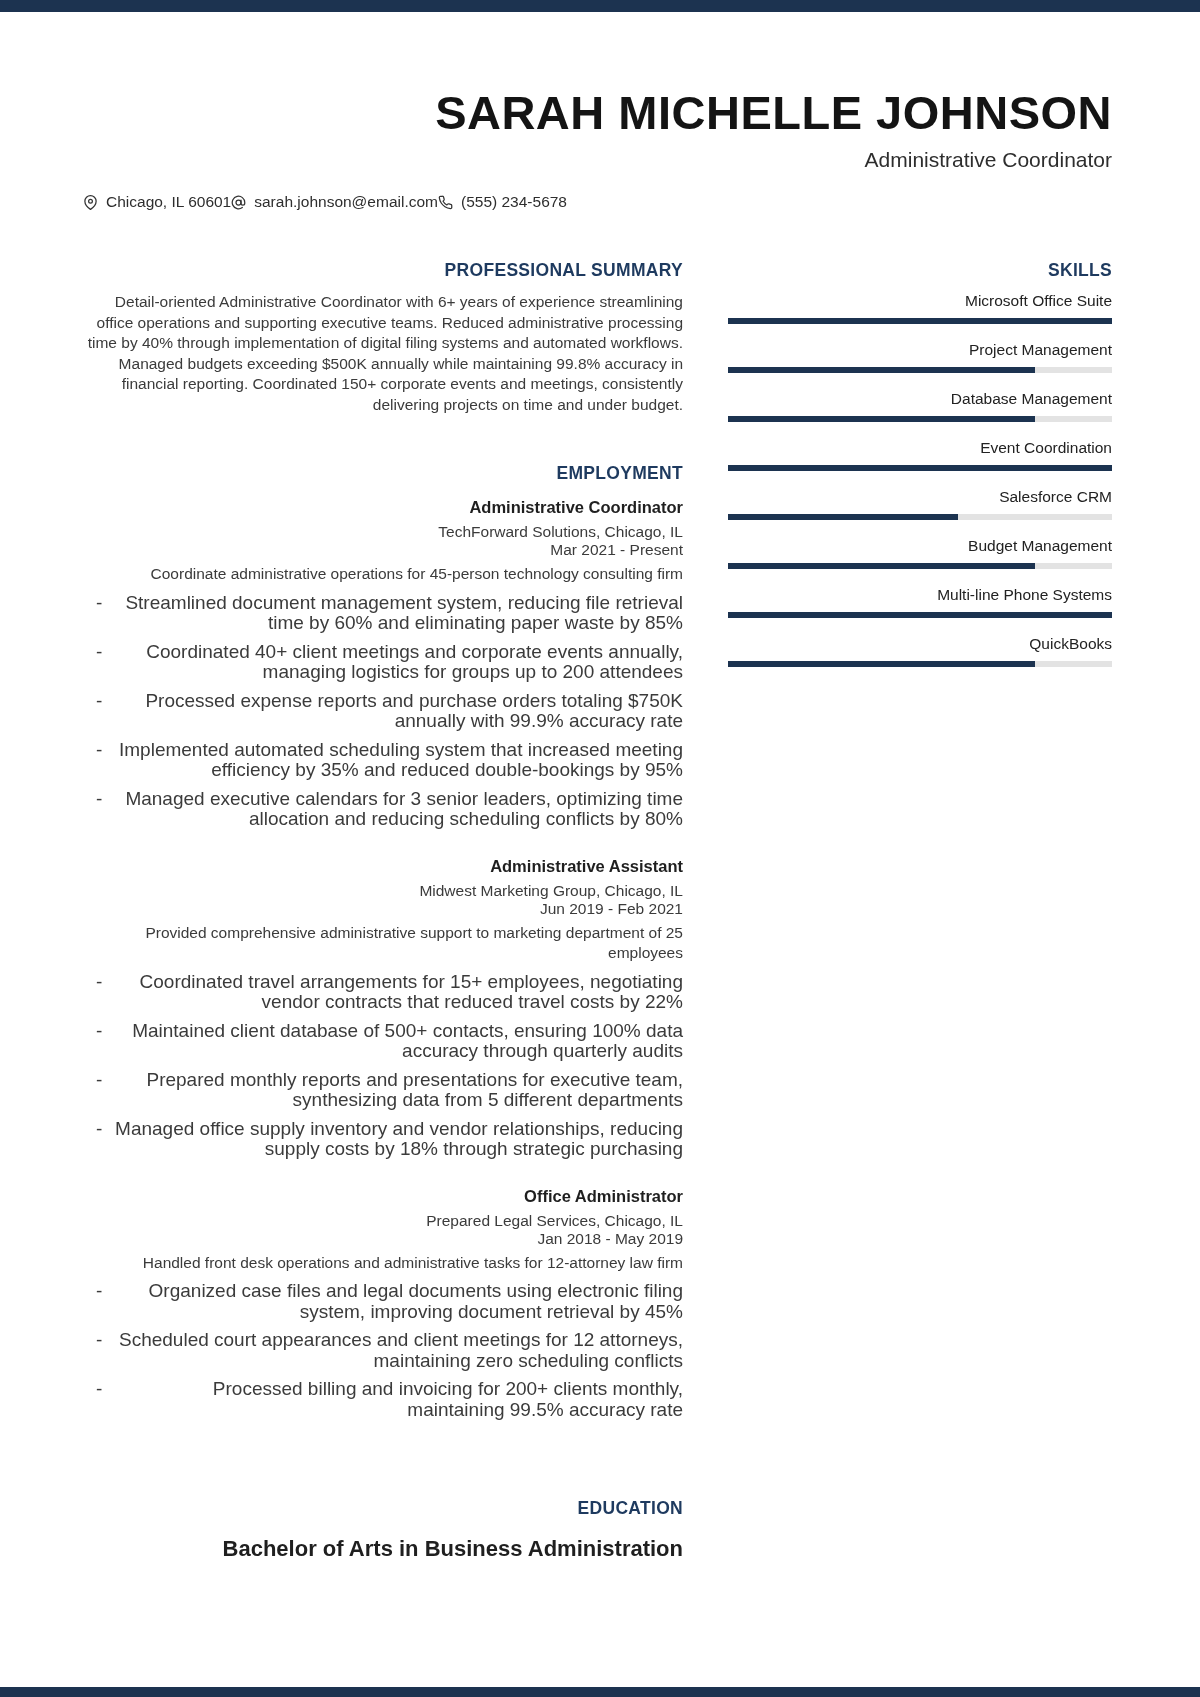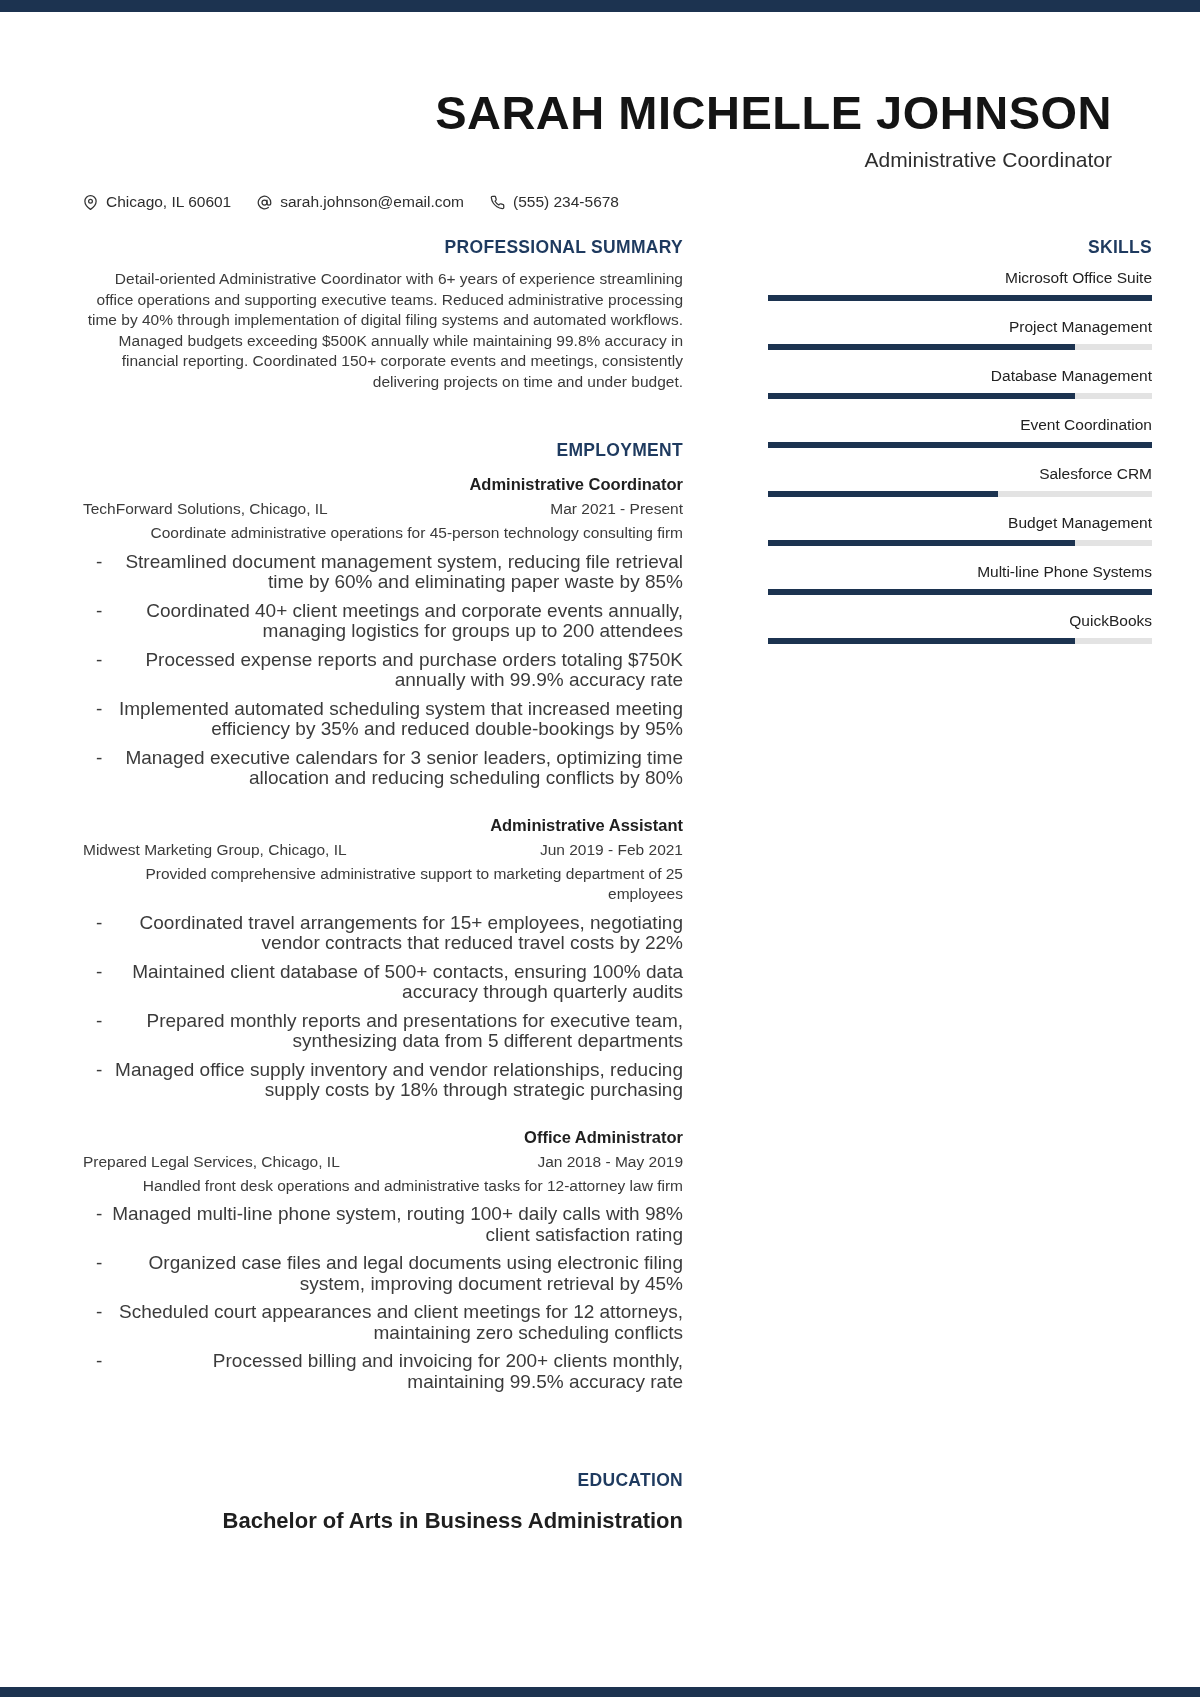--- a/index.html
+++ b/index.html
@@ -17,42 +17,42 @@
 
   .content { padding:0 88px 0 83px;text-align:right; }
 
   
   .header { padding-top:88px; }
   .name {
     font-size:47px; font-weight:700; color:#141414;
     letter-spacing:.5px; line-height:1.05; white-space:nowrap;
   }
   .job-title-line { margin-top:11px; font-size:21px; color:#2e2e2e; }
-  .contact-row { margin-top:21px; display:flex; align-items:center; gap:26px; }
+  .contact-row { margin-top:21px; display:flex; align-items:center; }
   .contact-item { display:flex; align-items:center; gap:8px; font-size:15.5px; color:#2e2e2e; }
   .contact-item svg { display:block; }
 
   
-  .columns { display:flex; margin-top:26px;gap:40px; }
+  .columns { display:flex; margin-top:49px; }
   .col-left { width:600px; flex:0 0 600px; }
   .col-right { width:384px; flex:0 0 384px; margin-left:45px; }
 
   .section-heading {
     font-size:17.5px; font-weight:700; color:#1e3a5f; letter-spacing:.3px;
   }
 
   
   .summary-text { margin-top:11px; font-size:15.5px; line-height:20.5px; color:#3b3b3b; }
 
   
   .employment-section { margin-top:48px; }
   .job { margin-top:14px; }
   .job + .job { margin-top:27px; }
   .job-role { font-size:16.5px; font-weight:700; color:#1f1f1f; }
-  .job-meta { display:flex; justify-content:space-between; margin-top:6px; font-size:15.5px; color:#3b3b3b; }
+  .job-meta { display:flex; justify-content:space-between; margin-top:6px; font-size:15.5px; color:#3b3b3b;flex-direction:column; }
   .job-dates { white-space:nowrap; }
   .job-intro { margin-top:5px; font-size:15.5px; line-height:20.5px; color:#3b3b3b; }
   ul.bullets { list-style:none; margin-top:8px; }
   ul.bullets li {
     position:relative; padding-left:29px;
     font-size:19px; line-height:20.5px; color:#3b3b3b;
     margin-top:8px;
   }
   ul.bullets li::before { content:"-"; position:absolute; left:13px; top:0; }
 
@@ -150,21 +150,20 @@
         </div>
 
         <div class="job">
           <div class="job-role">Office Administrator</div>
           <div class="job-meta">
             <span class="job-company">Prepared Legal Services, Chicago, IL</span>
             <span class="job-dates">Jan 2018 - May 2019</span>
           </div>
           <div class="job-intro">Handled front desk operations and administrative tasks for 12-attorney law firm</div>
           <ul class="bullets">
-            <li>Managed multi-line phone system, routing 100+ daily calls with 98% client satisfaction rating</li>
             <li>Organized case files and legal documents using electronic filing system, improving document retrieval by 45%</li>
             <li>Scheduled court appearances and client meetings for 12 attorneys, maintaining zero scheduling conflicts</li>
             <li>Processed billing and invoicing for 200+ clients monthly, maintaining 99.5% accuracy rate</li>
           </ul>
         </div>
       </div>
 
       <div class="education-section">
         <div class="section-heading">EDUCATION</div>
         <div class="degree">Bachelor of Arts in Business Administration</div>

